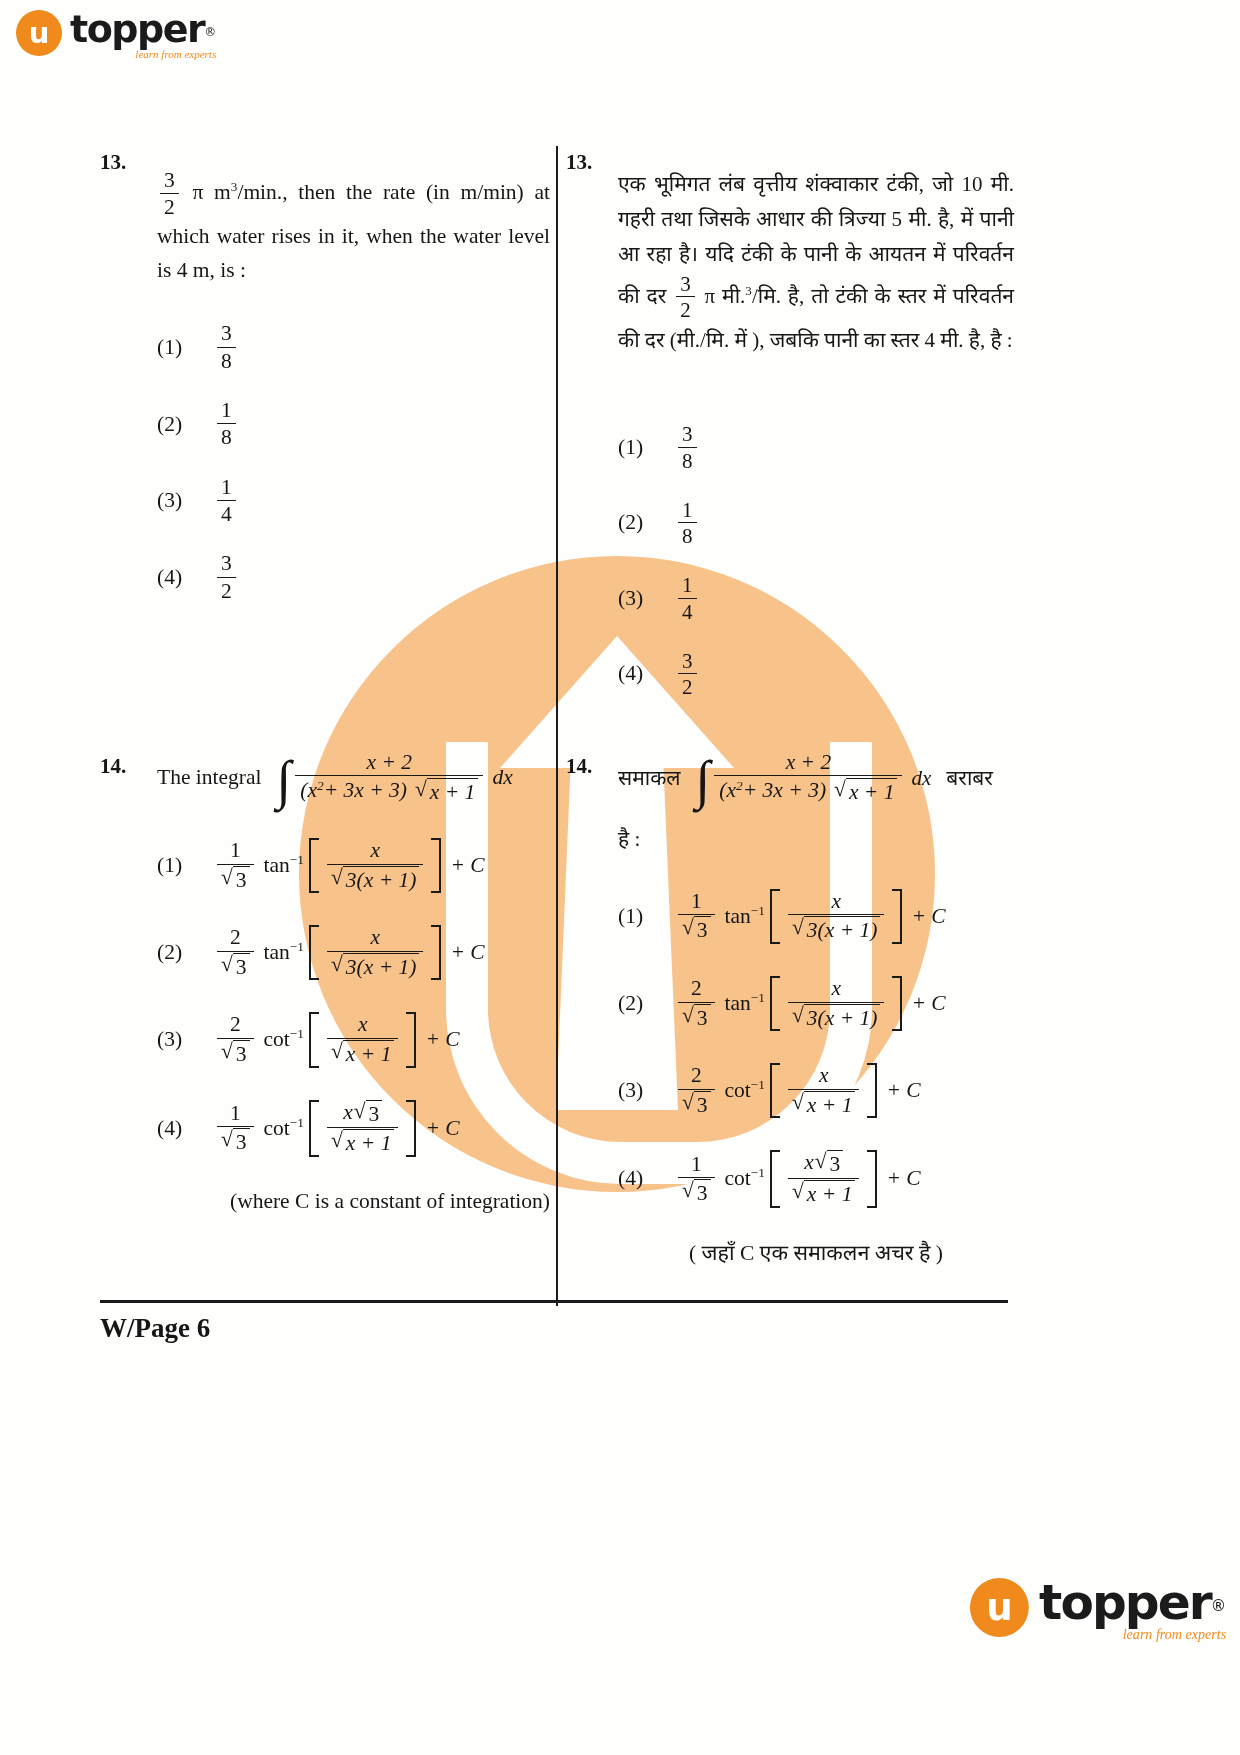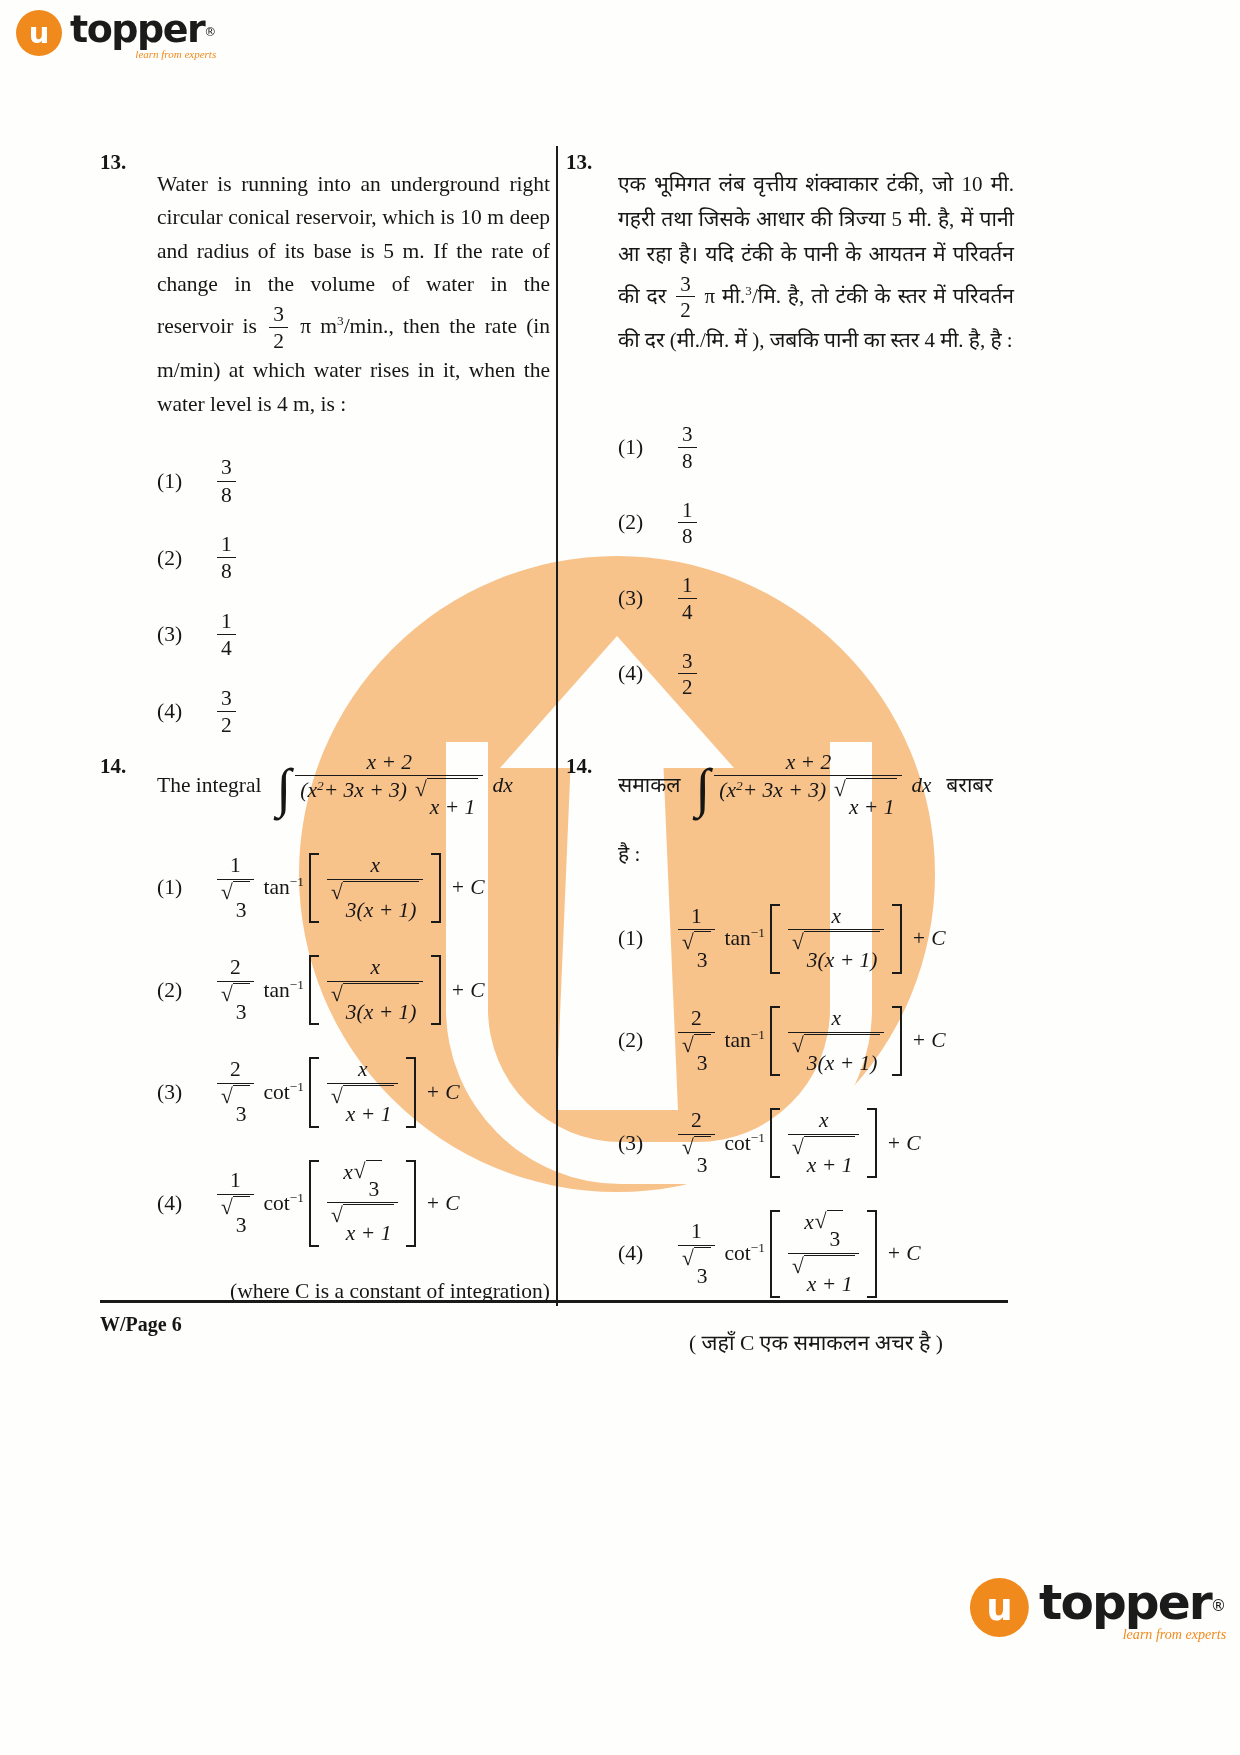--- a/index.html
+++ b/index.html
@@ -42,21 +42,21 @@
 
   
   .it{font-style:italic}
   sup{font-size:0.62em}
   .ifrac{display:inline-flex;flex-direction:column;align-items:center;vertical-align:middle;
     line-height:1.18;margin:0 3px;text-align:center}
   .fnum{padding:0 4px}
   .fden{border-top:1.4px solid #1a1a1a;padding:1px 4px 0}
   .sqrt{display:inline-flex;align-items:flex-start}
   .rsign{line-height:1.05;font-style:normal}
-  .rbody{border-top:1.35px solid #1a1a1a;padding:16px 3px 0;line-height:1.2}
+  .rbody{border-top:1.35px solid #1a1a1a;padding:1px 3px 0;line-height:1.2}
   .rootden{display:flex;justify-content:center}
   .numrow{display:inline-flex;align-items:flex-start;gap:1px}
 
   
   .opts-en13{margin-top:34px}
   .opts-hi13{margin-top:64px}
   .opt13{display:flex;align-items:center;margin-top:24px}
   .opt13:first-child{margin-top:0}
   .optlabel{flex:none;width:57px;font-size:21.5px;font-style:normal}
 
@@ -79,21 +79,21 @@
   .rbr{width:8px;border:2px solid #1a1a1a;border-left:none;margin-left:5px}
   .brkgrp .ifrac{align-self:center}
   .tail{margin-left:9px;font-style:italic}
   .note{margin-top:28px;font-size:21.5px}
   .note-en{text-align:right}
   .note-hi{text-align:center}
 
   
   .footer{position:absolute;left:100px;top:1300px;width:908px;z-index:2}
   .footer-rule{height:3px;background:#1a1a1a}
-  .footer-row{display:flex;align-items:baseline;margin-top:10px;font-weight:bold;font-size:20px}
+  .footer-row{display:flex;align-items:baseline;margin-top:10px;font-weight:bold;font-size:27px}
   .footer-page{flex:none}
   .footer-center{flex:1;text-align:center}
 </style>
 </head>
 <body>
 
 <div class="page">
 
   <div class="wm">
     <div class="wm-circle"></div>
@@ -110,21 +110,21 @@
       <span class="logo-text">topper</span><sup class="logo-reg">®</sup>
       <span class="logo-tagline">learn from experts</span>
     </span>
   </div>
 
   <div class="divider"></div>
 
   <div class="qblock en" id="q13en">
     <div class="qnum">13.</div>
     <div class="qbody">
-      <p class="qtext"><span>Water is running into an underground right circular conical reservoir, which is 10 m deep and radius of its base is 5 m.  If the rate of change in the volume of water in the reservoir is</span>
+      <p class="qtext">
         <span class="ifrac">
             <span class="fnum">3</span>
             <span class="fden">2</span>
           </span>
         <span>π m</span><sup>3</sup><span>/min., then the rate (in m/min) at which water rises in it, when the water level is 4 m, is :</span>
       </p>
       <div class="opts-en13">
         <div class="opt13">
           <span class="optlabel">(1)</span>
           <span class="ifrac">

